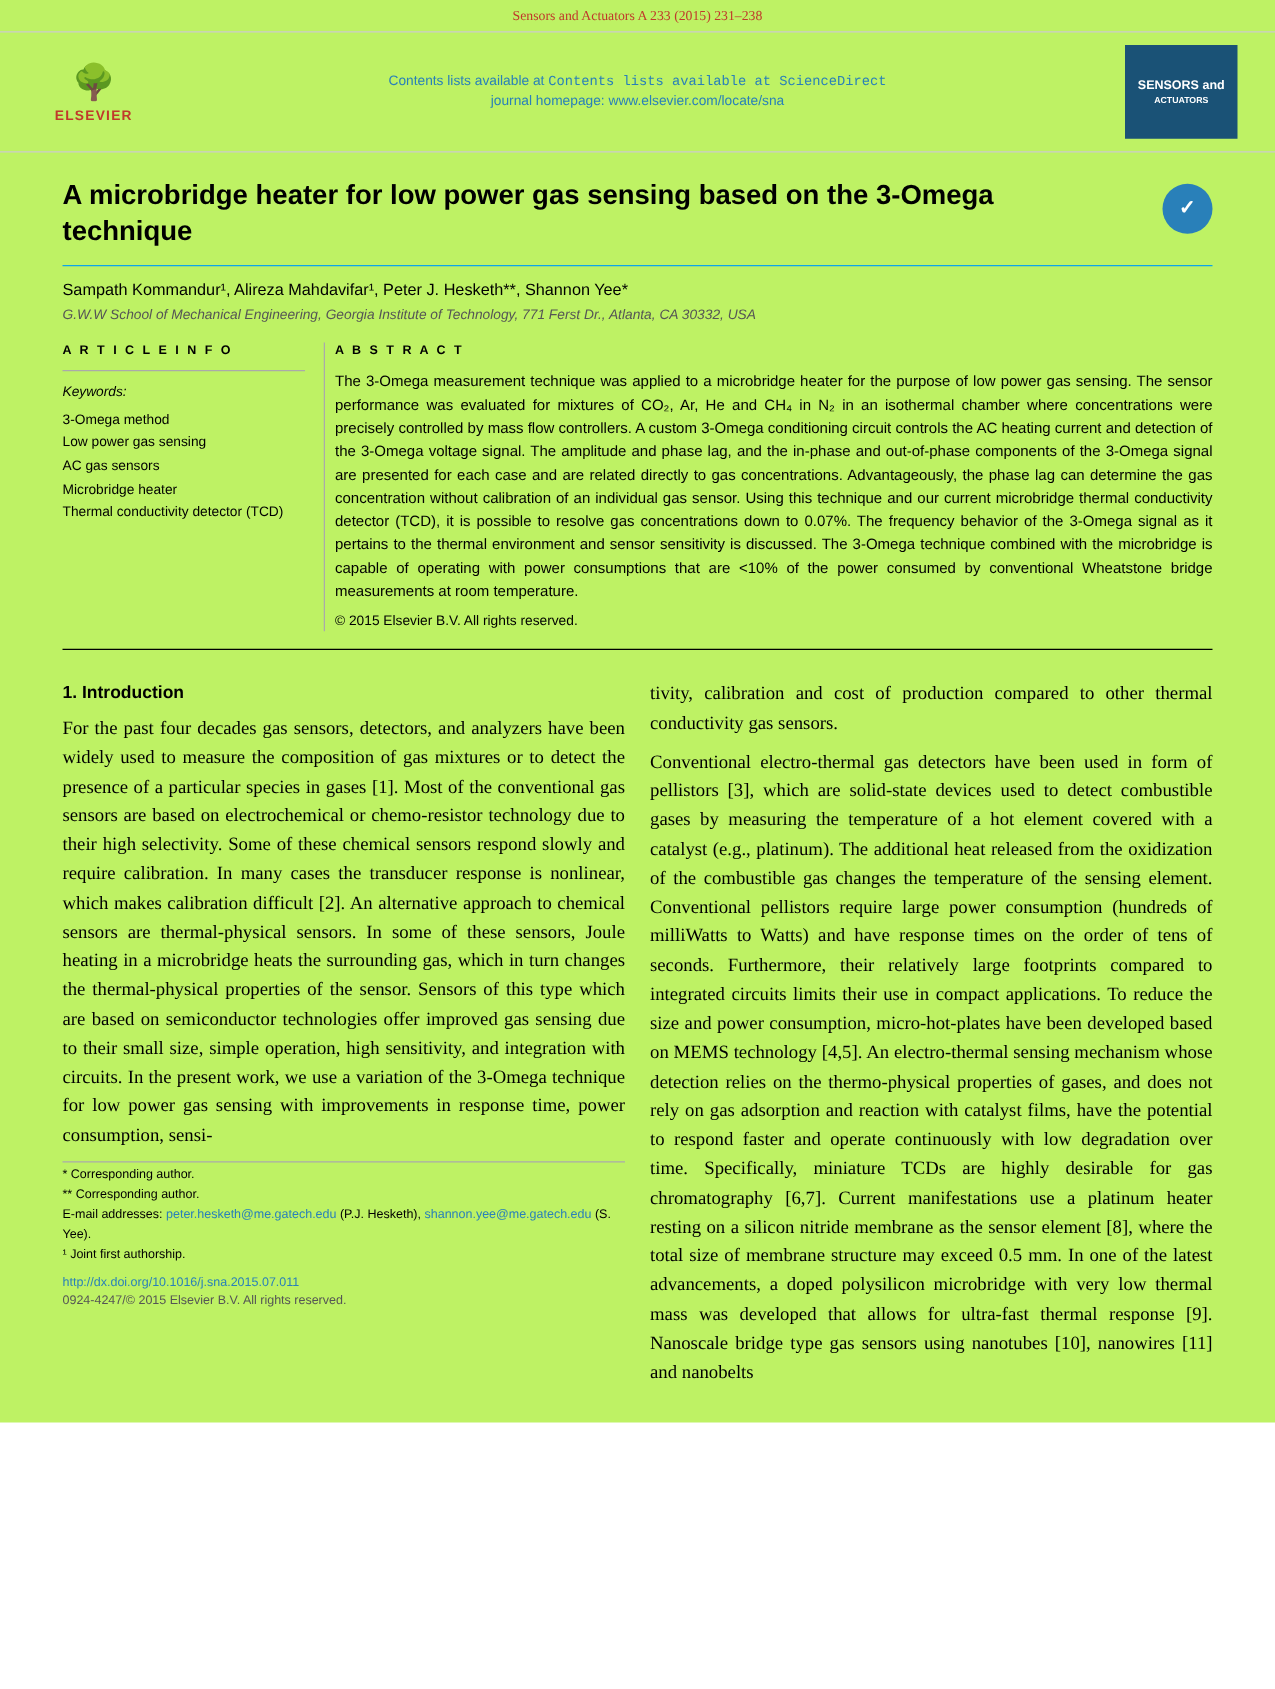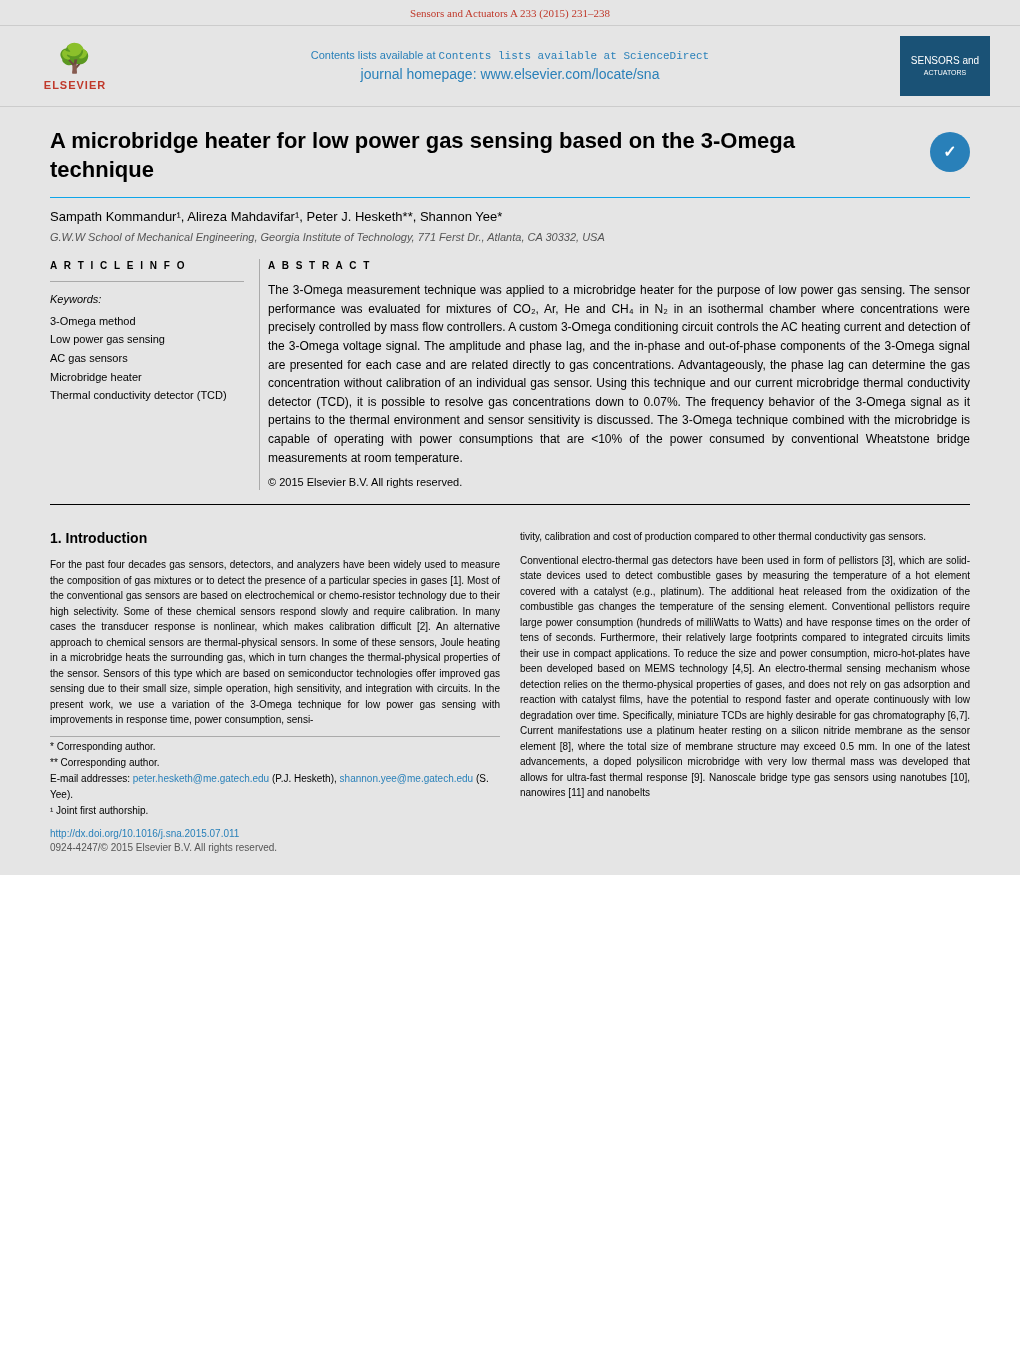--- a/index.html
+++ b/index.html
@@ -7,21 +7,21 @@
       font-family: 'Times New Roman', Times, serif;
       background: #fff;
       color: #000;
       width: 1020px;
       min-height: 1351px;
       font-size: 13px;
       line-height: 1.4;
     }
     .page-container {
       width: 1020px;
-      background: #e5e5e5;
+      background: #bef264;
     }
 
     
     .citation-bar {
       text-align: center;
       font-size: 11px;
       color: #c0392b;
       padding: 6px 0 4px 0;
       border-bottom: none;
     }
@@ -64,36 +64,36 @@
       font-family: Arial, sans-serif;
     }
     .journal-title-center .journal-name {
       font-size: 24px;
       font-weight: bold;
       color: #2c3e50;
       font-family: Arial, sans-serif;
       margin: 4px 0;
     }
     .journal-title-center .homepage-link {
-      font-size: 14px;
+      font-size: 11px;
       color: #2980b9;
       font-family: Arial, sans-serif;
     }
     .sensors-logo {
       width: 90px;
-      height: 60px;
+      height: 75px;
       background: #1a5276;
       display: flex;
       flex-direction: column;
       align-items: center;
       justify-content: center;
       color: white;
       font-size: 9px;
       font-family: Arial, sans-serif;
-      font-weight: normal;
+      font-weight: bold;
     }
     .sensors-logo .sensors-line1 { font-size: 10px; }
     .sensors-logo .sensors-line2 { font-size: 7px; }
 
     
     .article-content {
       padding: 20px 50px;
     }
 
     
@@ -235,25 +235,25 @@
     }
 
     .section-heading {
       font-size: 14px;
       font-weight: bold;
       margin-bottom: 8px;
       font-family: Arial, sans-serif;
     }
 
     .body-paragraph {
-      font-size: 10px;
+      font-size: 15px;
       line-height: 1.55;
       text-align: justify;
       margin-bottom: 8px;
-      font-family: Liberation Sans, sans-serif;
+      font-family: Liberation Serif, serif;
     }
 
     
     .footer-notes {
       border-top: 1px solid #aaa;
       padding-top: 2px;
       font-size: 10px;
       font-family: Arial, sans-serif;
       line-height: 1.6;
     }

